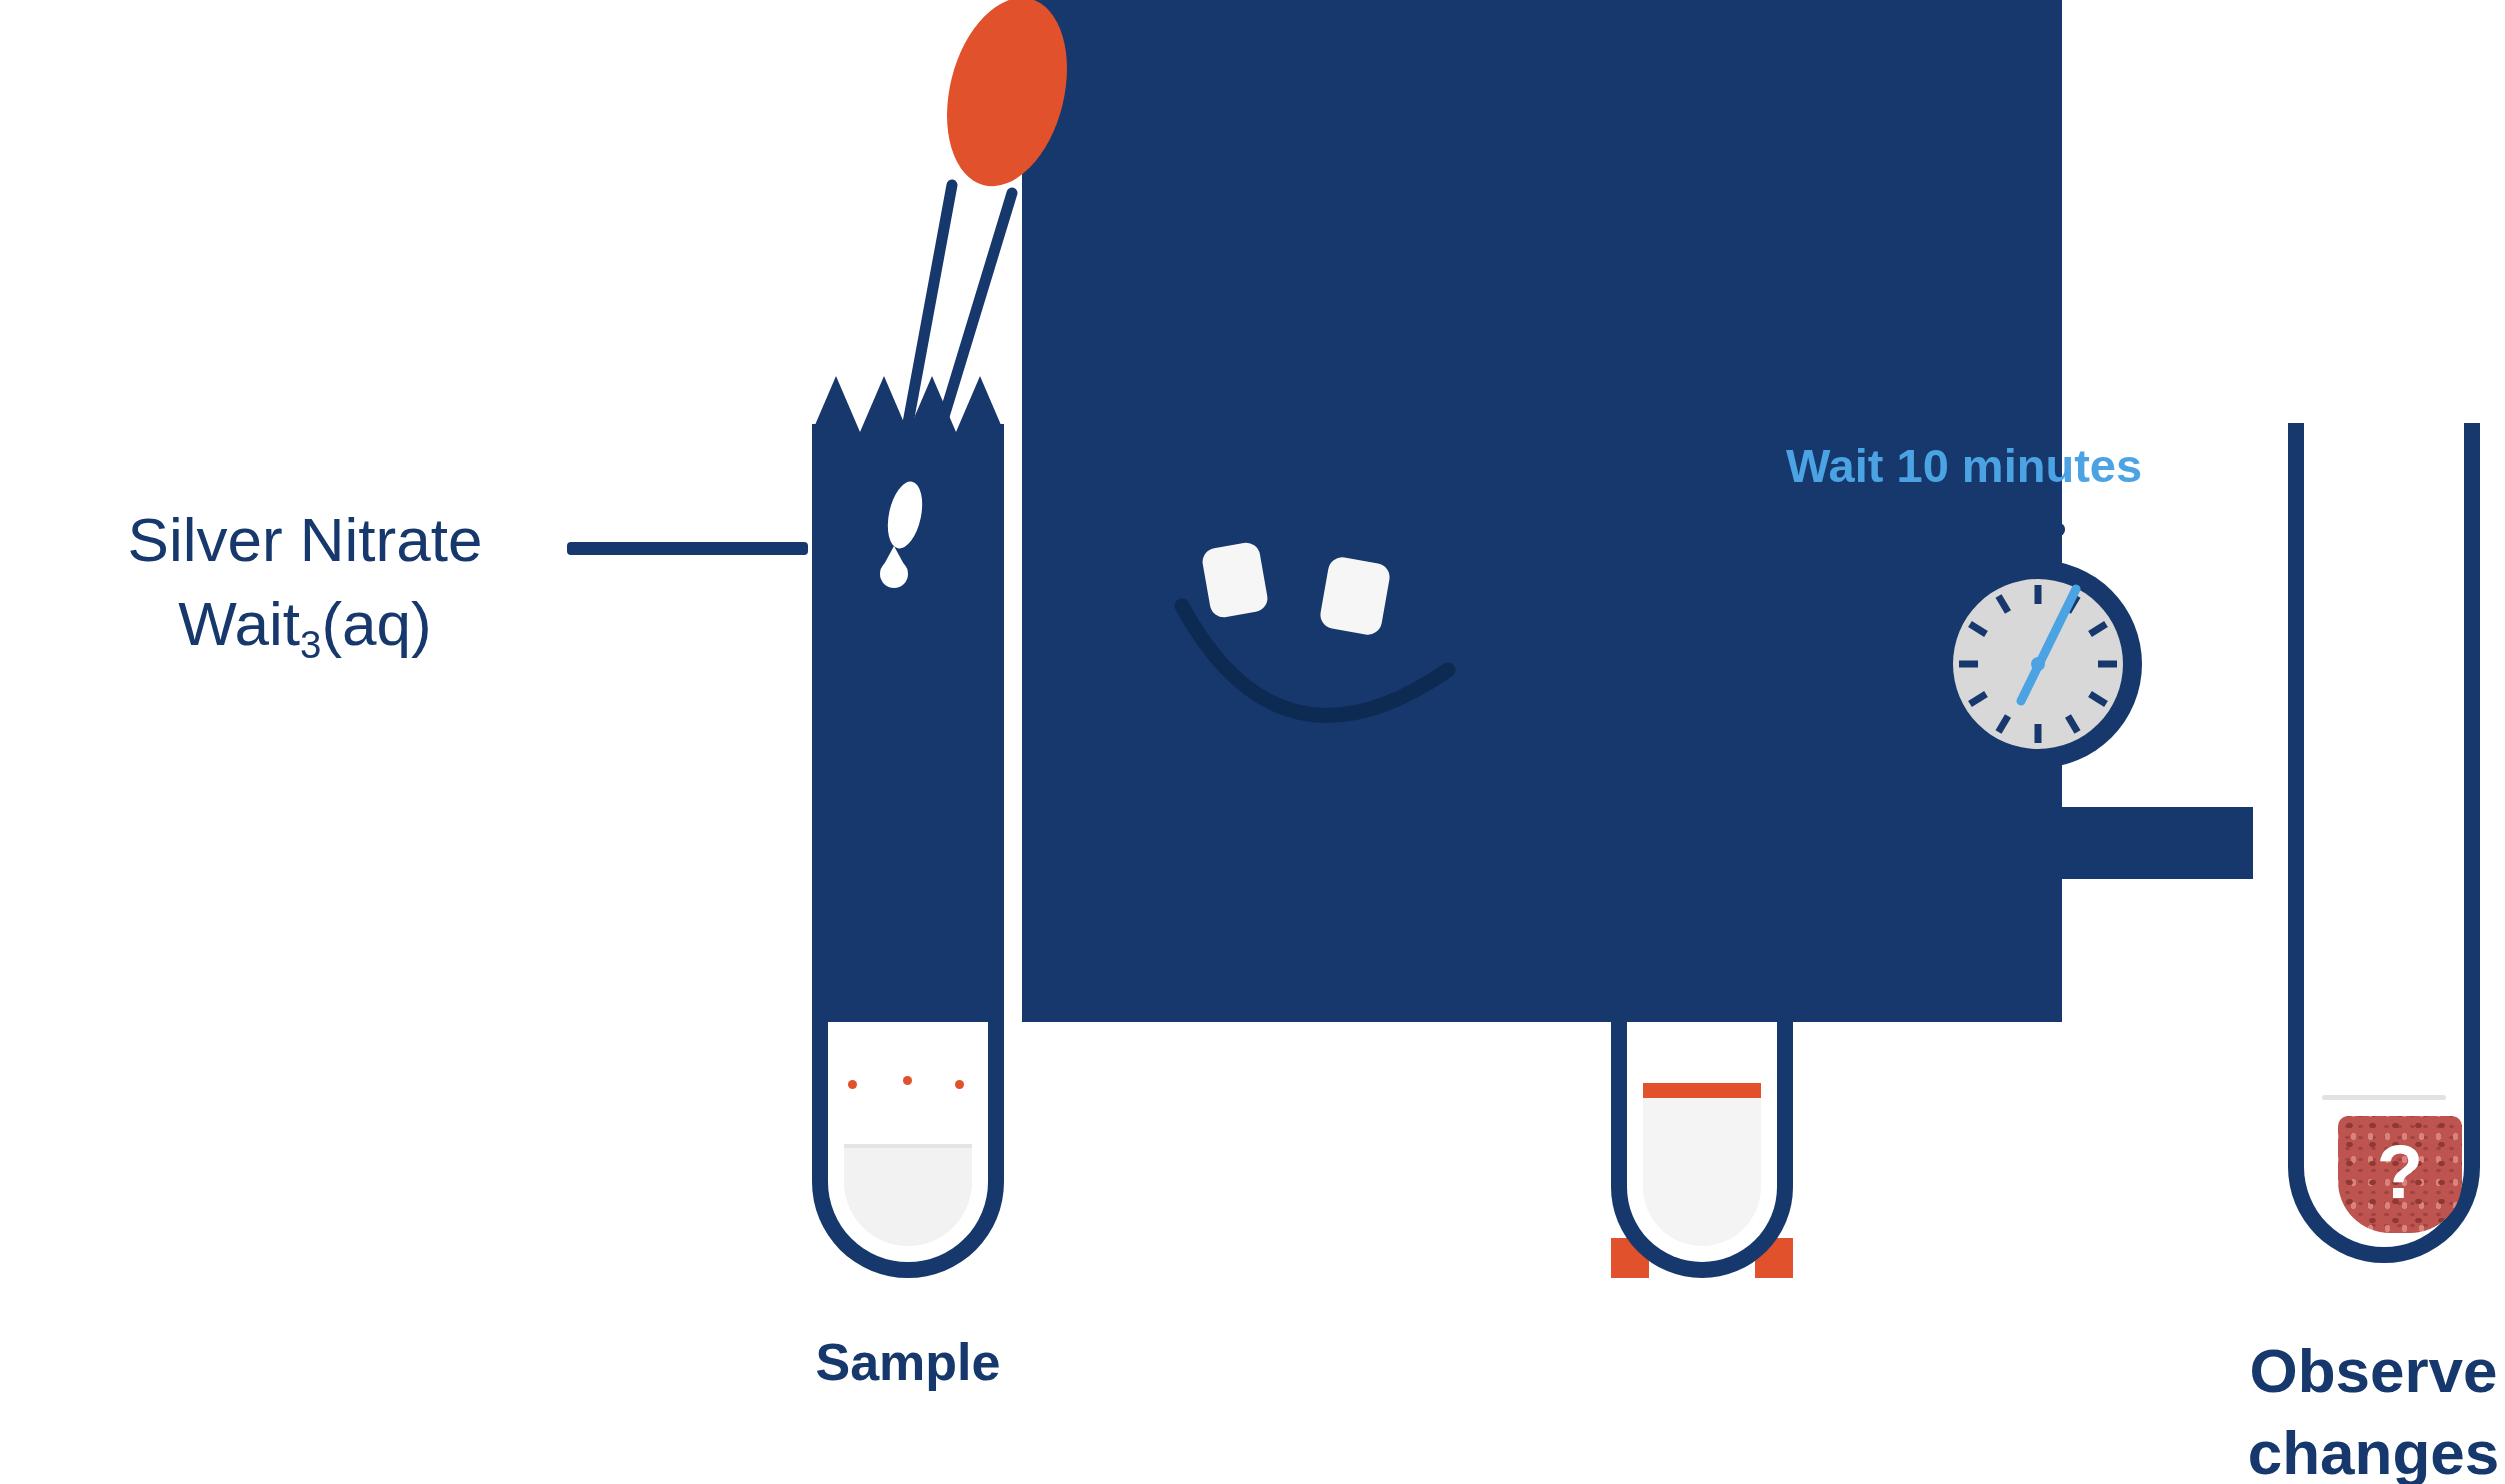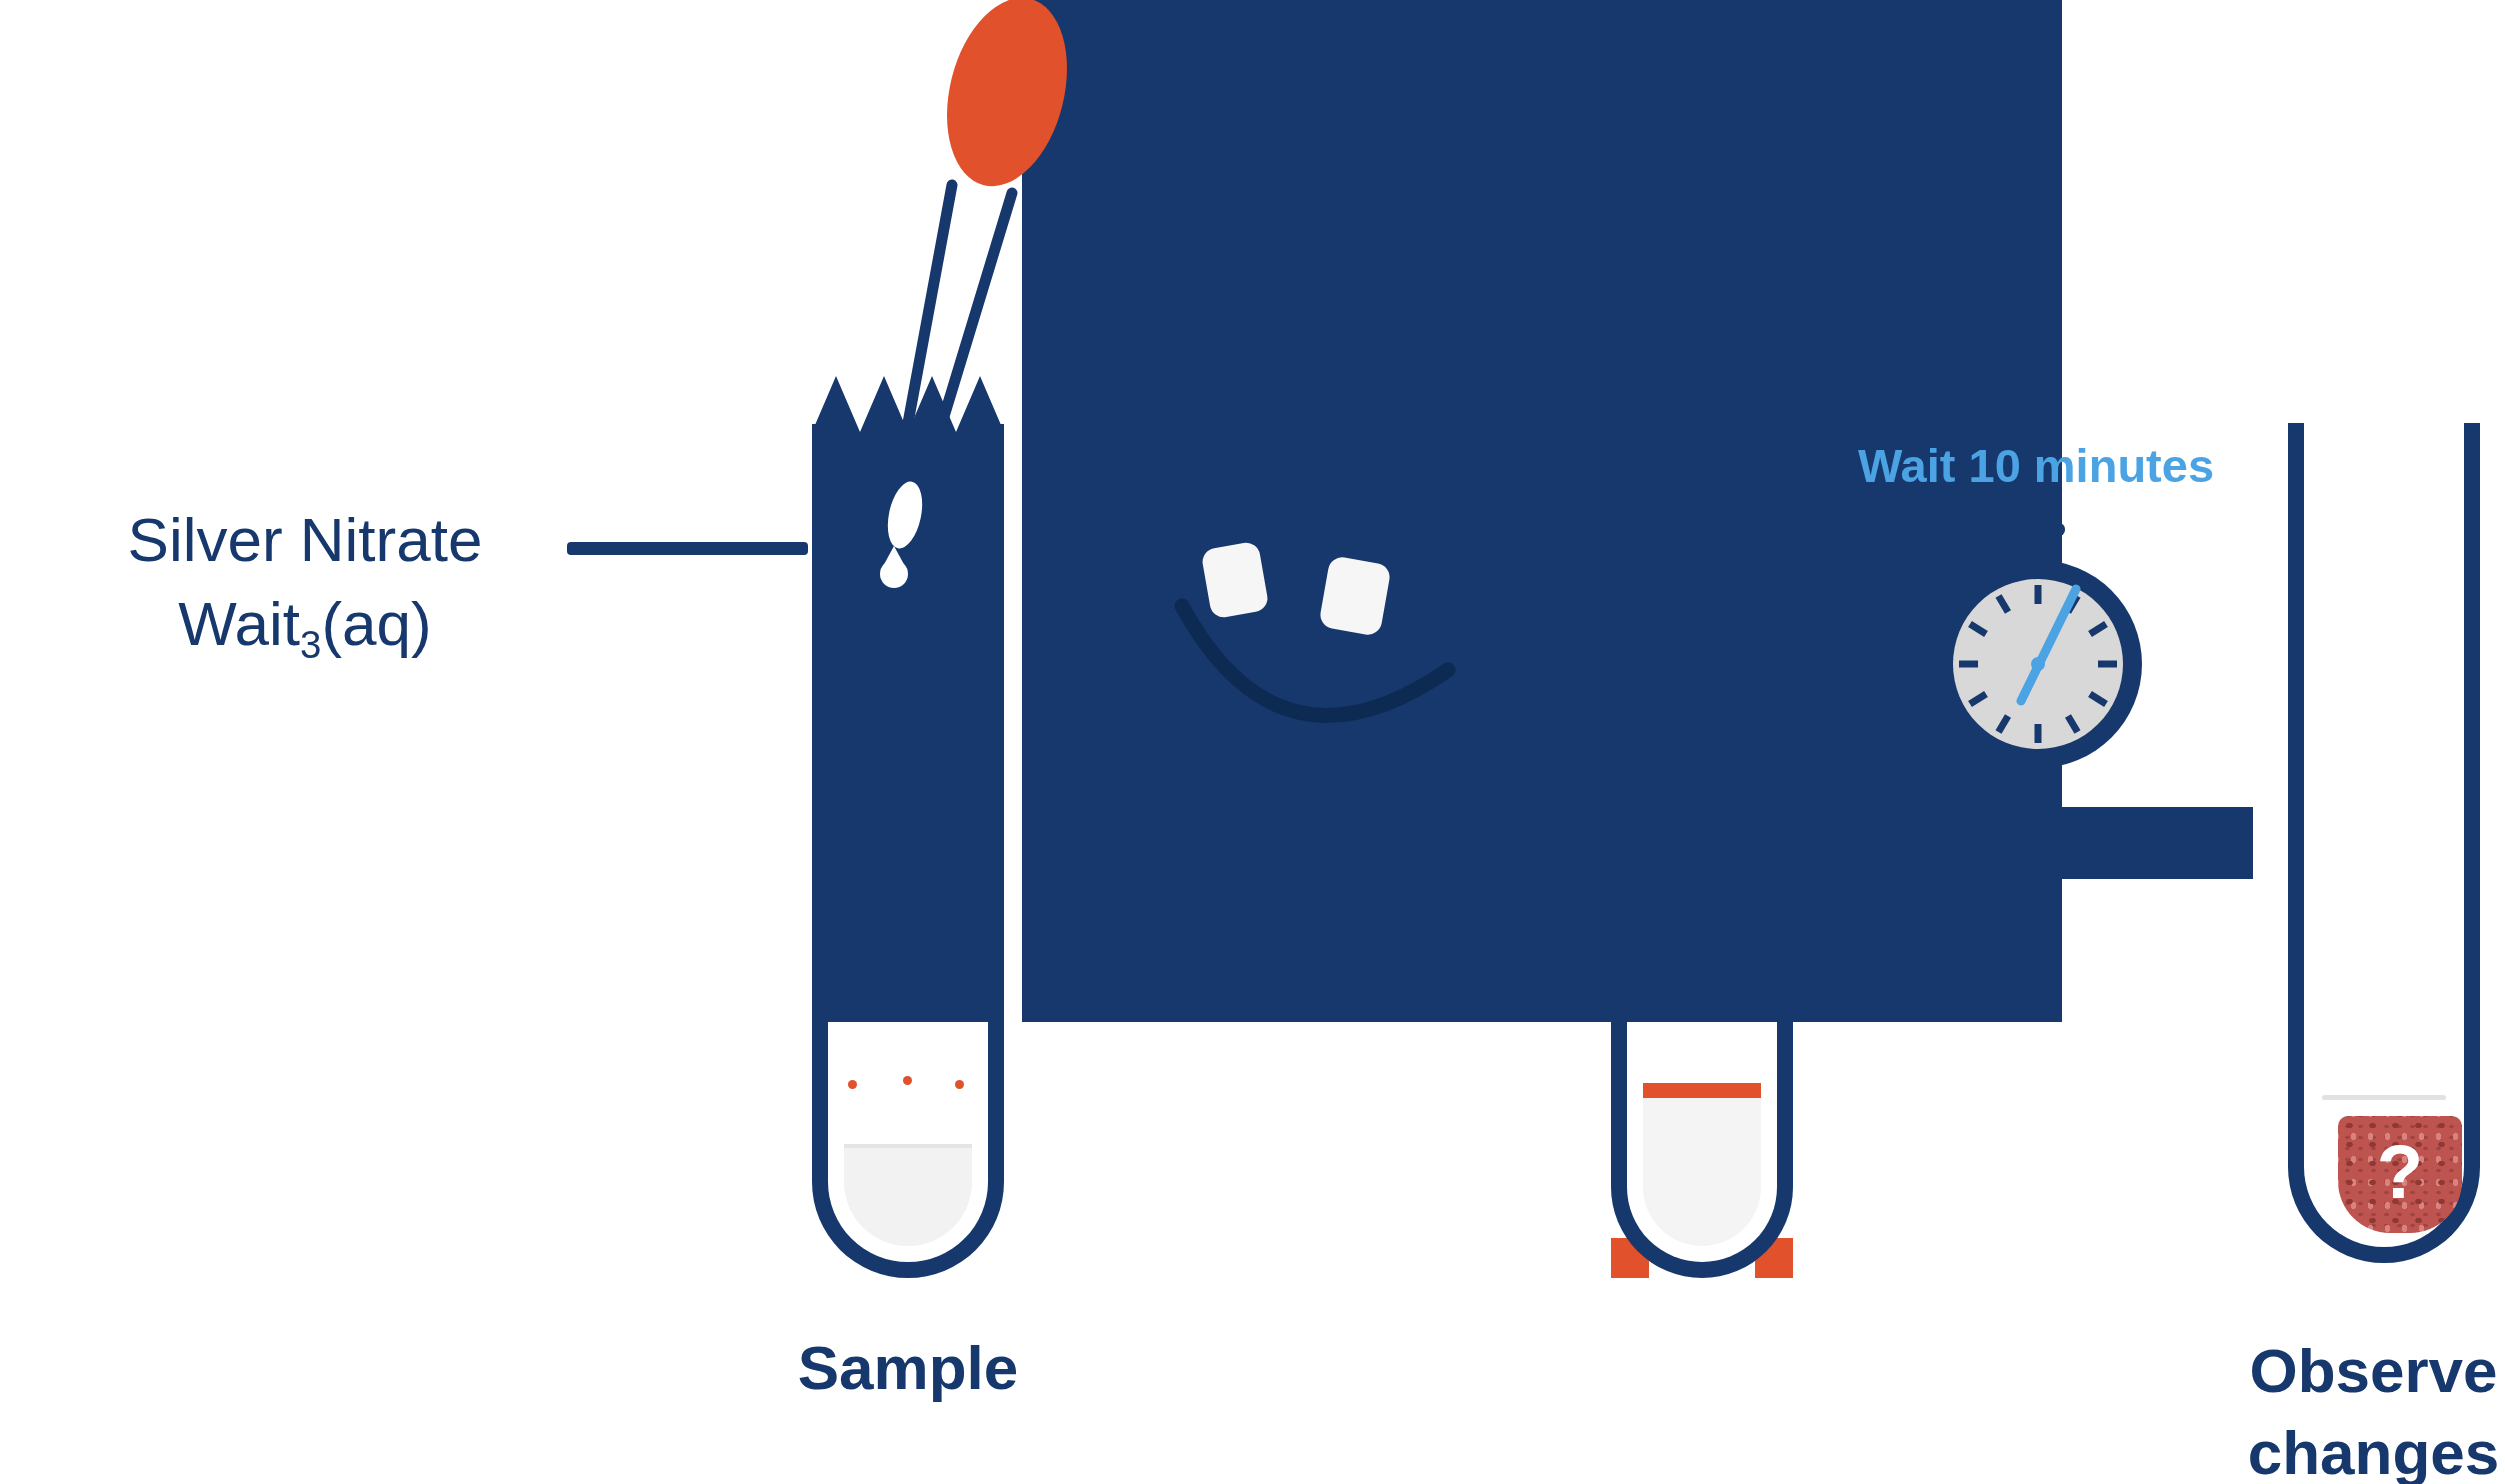--- a/index.html
+++ b/index.html
@@ -18,26 +18,26 @@
     text-align:center;
     color:#17386C;font-weight:normal;font-size:62px;line-height:84px;
   }
   .reagent-label sub{font-size:0.62em;}
   .pointer-line{
     left:567px;top:542px;width:241px;height:13px;
     background:#17386C;border-radius:4px;
   }
   .wait-label{
     left:1786px;top:438px;width:500px;
-    text-align:center;color:#4BA3E3;
+    text-align:left;color:#4BA3E3;
     font-size:47px;font-weight:bold;z-index:7;
   }
   .sample-label{
     left:712px;top:1332px;width:392px;text-align:center;
-    font-size:62px;font-weight:bold;color:#17386C;
+    font-size:52px;font-weight:bold;color:#17386C;
   }
   .observe-label{
     left:2242px;top:1330px;width:263px;text-align:center;
     font-size:62px;font-weight:bold;color:#17386C;line-height:82px;
   }
 
   
   .tube-sample{left:812px;top:376px;width:192px;height:902px;z-index:3;}
   .tube-sample .tube-body{
     position:absolute;left:0;right:0;top:48px;bottom:0;

